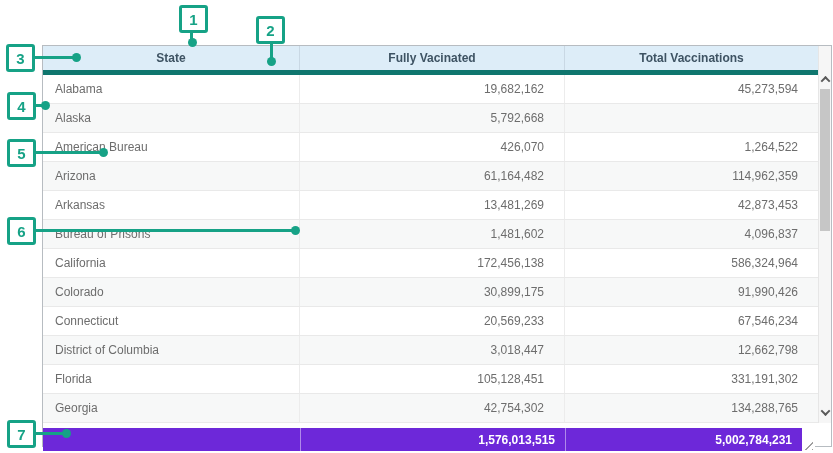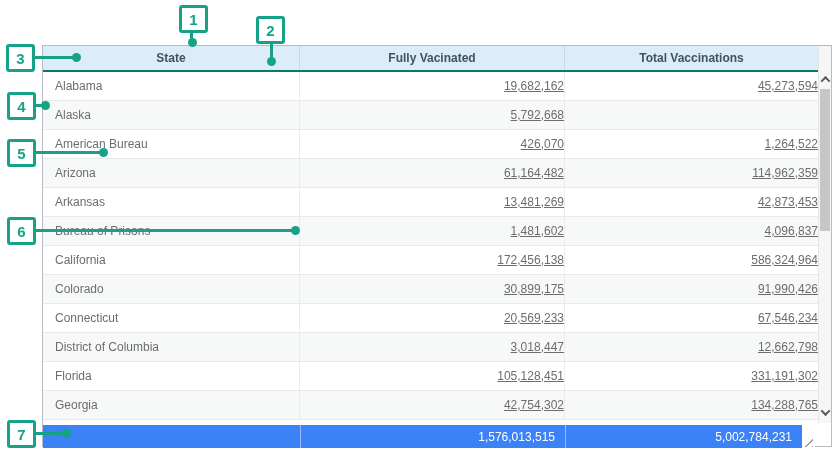--- a/index.html
+++ b/index.html
@@ -6,43 +6,43 @@
   .stage{
     position:relative;width:833px;height:453px;background:#ffffff;overflow:hidden;
     font-family:"Liberation Sans","DejaVu Sans",sans-serif;
   }
 
   
   .table-widget{
     position:absolute;left:42px;top:45px;width:790px;height:402px;
     border:1px solid #b7bcc1;background:#ffffff;box-sizing:border-box;
   }
-  .thead{display:flex;height:24px;background:#ddedf8;border-bottom:2px solid #0f766e;}
+  .thead{display:flex;height:24px;background:#ddedf8;border-bottom:5px solid #0f766e;}
   .th{
     display:flex;align-items:center;justify-content:center;
     font-size:12px;font-weight:700;color:#3e5363;box-sizing:border-box;
     border-right:1px solid #c9d8e4;
   }
   .th-state{width:257px;}
   .th-fully{width:265px;}
   .th-total{width:253px;border-right:none;}
 
   .tbody{height:348px;display:flex;flex-direction:column;}
   .tr{flex:1;display:flex;border-bottom:1px solid #e9e9e9;box-sizing:border-box;background:#ffffff;}
   .tr:nth-child(even){background:#f7f8f8;}
   .td{display:flex;align-items:center;font-size:12px;color:#6d6d6d;box-sizing:border-box;}
   .td.state{width:257px;padding-left:12px;border-right:1px solid #ececec;}
-  .td.num{justify-content:flex-end;padding-right:0;text-decoration:underline;}
+  .td.num{justify-content:flex-end;padding-right:20px;}
   .td.fully{width:265px;border-right:1px solid #ececec;}
   .td.total{width:253px;}
 
   .body-gap{height:5px;background:#ffffff;}
 
   .tfoot{display:flex;height:23px;}
-  .tfoot .cell{background:#3b82f6;color:#ffffff;font-weight:400;font-size:12px;
+  .tfoot .cell{background:#6d28d9;color:#ffffff;font-weight:700;font-size:12px;
     display:flex;align-items:center;box-sizing:border-box;}
   .tfoot .cell.state{width:257px;padding-left:12px;}
   .tfoot .cell.num{justify-content:flex-end;padding-right:10px;}
   .tfoot .cell.fully{width:265px;border-left:1px solid rgba(255,255,255,.45);}
   .tfoot .cell.total{width:237px;border-left:1px solid rgba(255,255,255,.45);}
   .foot-corner{width:13px;background:#ffffff;position:relative;}
   .grip{
     position:absolute;right:2px;bottom:1px;width:9px;height:9px;
     background:repeating-linear-gradient(135deg,transparent 0 2px,#9f9f9f 2px 3px,transparent 3px 5px);
     clip-path:polygon(100% 0,100% 100%,0 100%);

